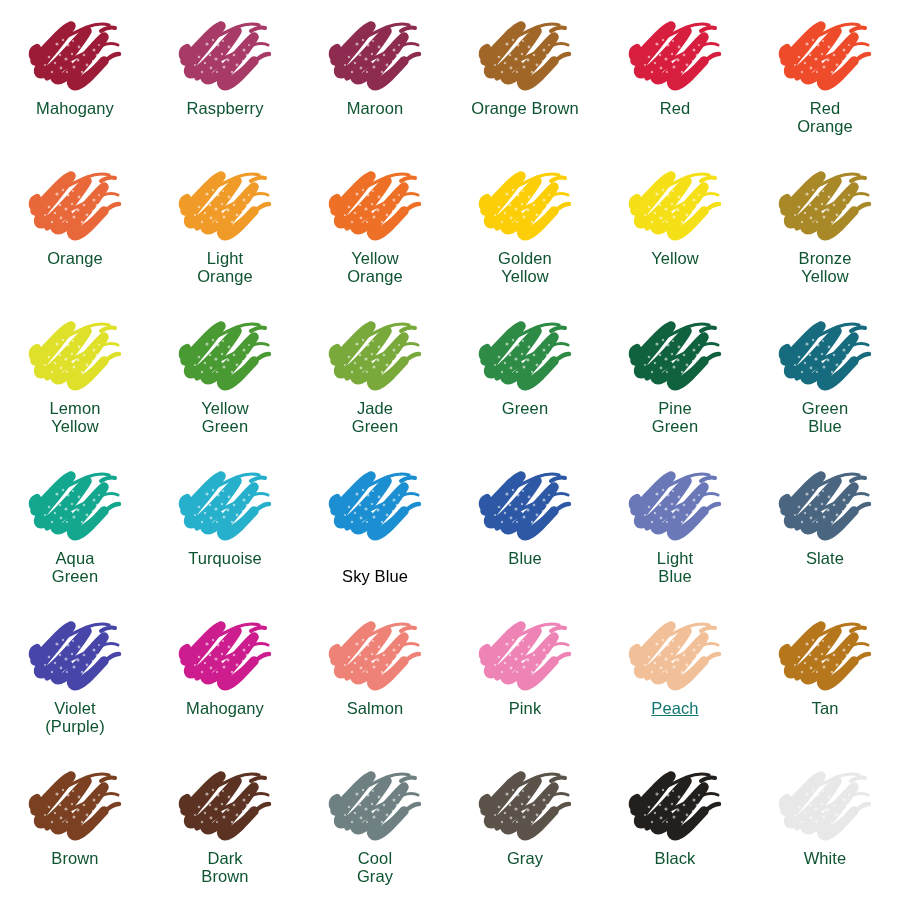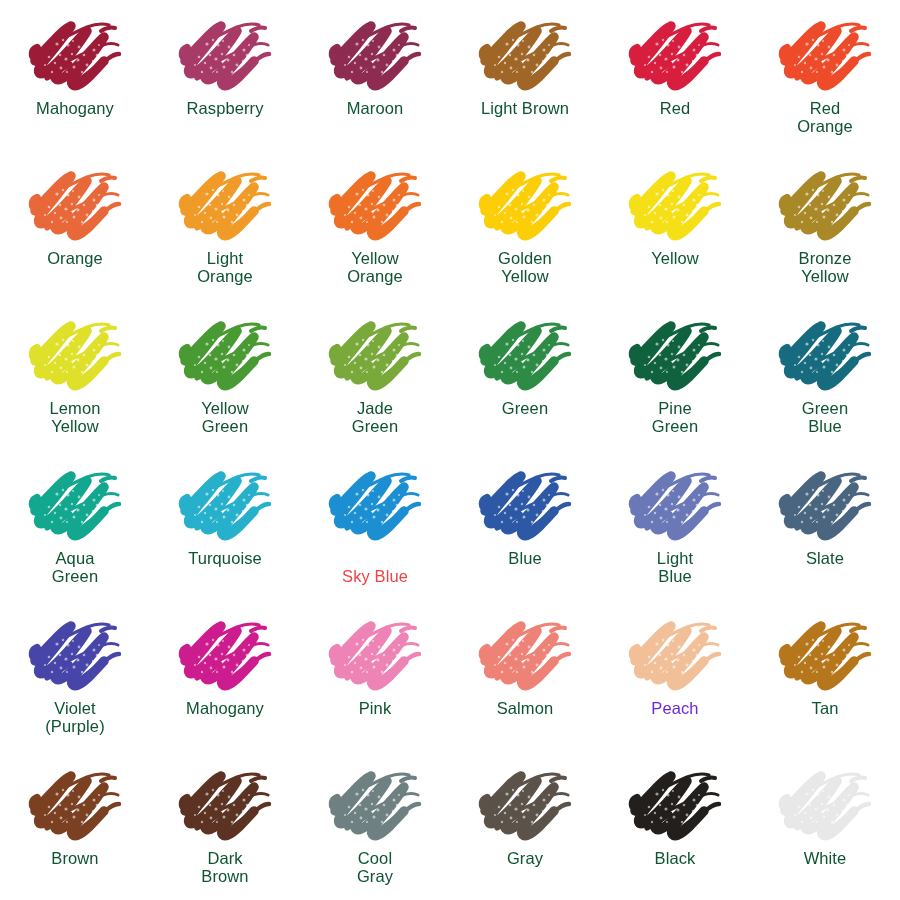--- a/index.html
+++ b/index.html
@@ -207,21 +207,21 @@
           <circle cx="72" cy="31" r="1.1"></circle>
           <circle cx="60" cy="51" r="1.4"></circle>
           <circle cx="66" cy="47" r="1.2"></circle>
           <circle cx="22" cy="43" r="1.3"></circle>
           <circle cx="18" cy="51" r="1.1"></circle>
           <circle cx="25" cy="58" r="1.2"></circle>
           <circle cx="70" cy="41" r="1.3"></circle>
           <circle cx="76" cy="35" r="1.1"></circle>
         </g>
       </svg>
-      <div class="swatch-label" style="color: rgb(14, 84, 48);">Light Brown</div>
+      <div class="swatch-label" style="color: rgb(14, 84, 48);">Orange Brown</div>
     </div>
     <div class="swatch-cell">
       <svg viewBox="0 0 96 82" width="96" height="82" class="swatch-mark" preserveAspectRatio="xMidYMid meet">
         <g stroke="#D81E3F" fill="none" stroke-linecap="round" stroke-linejoin="round">
           <path d="M8 47 C14 40 22 31 31 22 C36 17 40 13 44 12 M44 12 C40 18 33 27 26 36 C21 42 16 48 13 53 C10 58 12 61 17 59 C24 56 33 46 43 35 C50 27 56 20 60 17 M60 17 C57 23 50 32 43 41 C37 48 32 54 29 59 C26 64 29 67 34 65 C41 62 50 52 60 41 C67 33 73 26 77 23 M77 23 C74 29 67 38 60 47 C54 54 49 60 46 65 C43 70 46 73 51 71 C58 68 67 58 77 47" stroke-width="9.5"></path>
           <path d="M10 34 C5 36 4 42 9 45 C13 47 17 45 20 41" stroke-width="8"></path>
           <path d="M14 35 C27 29 44 20 60 13 C68 10 75 9 82 11" stroke-width="3.2"></path>
           <path d="M31 52 C45 45 61 37 76 31 C82 29 87 29 91 31" stroke-width="3"></path>
           <path d="M48 69 C58 61 70 52 82 44 C86 41 89 40 92 40" stroke-width="4.4"></path>
           <path d="M20 64 C27 60 35 55 43 50" stroke-width="5.2"></path>
@@ -915,21 +915,21 @@
           <circle cx="72" cy="31" r="1.1"></circle>
           <circle cx="60" cy="51" r="1.4"></circle>
           <circle cx="66" cy="47" r="1.2"></circle>
           <circle cx="22" cy="43" r="1.3"></circle>
           <circle cx="18" cy="51" r="1.1"></circle>
           <circle cx="25" cy="58" r="1.2"></circle>
           <circle cx="70" cy="41" r="1.3"></circle>
           <circle cx="76" cy="35" r="1.1"></circle>
         </g>
       </svg>
-      <div class="swatch-label" style="color: #ef4444; margin-top: 21px;">Sky Blue</div>
+      <div class="swatch-label" style="color: #000000; margin-top: 21px;">Sky Blue</div>
     </div>
     <div class="swatch-cell">
       <svg viewBox="0 0 96 82" width="96" height="82" class="swatch-mark" preserveAspectRatio="xMidYMid meet">
         <g stroke="#2D58A5" fill="none" stroke-linecap="round" stroke-linejoin="round">
           <path d="M8 47 C14 40 22 31 31 22 C36 17 40 13 44 12 M44 12 C40 18 33 27 26 36 C21 42 16 48 13 53 C10 58 12 61 17 59 C24 56 33 46 43 35 C50 27 56 20 60 17 M60 17 C57 23 50 32 43 41 C37 48 32 54 29 59 C26 64 29 67 34 65 C41 62 50 52 60 41 C67 33 73 26 77 23 M77 23 C74 29 67 38 60 47 C54 54 49 60 46 65 C43 70 46 73 51 71 C58 68 67 58 77 47" stroke-width="9.5"></path>
           <path d="M10 34 C5 36 4 42 9 45 C13 47 17 45 20 41" stroke-width="8"></path>
           <path d="M14 35 C27 29 44 20 60 13 C68 10 75 9 82 11" stroke-width="3.2"></path>
           <path d="M31 52 C45 45 61 37 76 31 C82 29 87 29 91 31" stroke-width="3"></path>
           <path d="M48 69 C58 61 70 52 82 44 C86 41 89 40 92 40" stroke-width="4.4"></path>
           <path d="M20 64 C27 60 35 55 43 50" stroke-width="5.2"></path>
@@ -1126,20 +1126,61 @@
           <circle cx="18" cy="51" r="1.1"></circle>
           <circle cx="25" cy="58" r="1.2"></circle>
           <circle cx="70" cy="41" r="1.3"></circle>
           <circle cx="76" cy="35" r="1.1"></circle>
         </g>
       </svg>
       <div class="swatch-label" style="color: rgb(14, 84, 48);">Mahogany</div>
     </div>
     <div class="swatch-cell">
       <svg viewBox="0 0 96 82" width="96" height="82" class="swatch-mark" preserveAspectRatio="xMidYMid meet">
+        <g stroke="#EE8277" fill="none" stroke-linecap="round" stroke-linejoin="round">
+          <path d="M8 47 C14 40 22 31 31 22 C36 17 40 13 44 12 M44 12 C40 18 33 27 26 36 C21 42 16 48 13 53 C10 58 12 61 17 59 C24 56 33 46 43 35 C50 27 56 20 60 17 M60 17 C57 23 50 32 43 41 C37 48 32 54 29 59 C26 64 29 67 34 65 C41 62 50 52 60 41 C67 33 73 26 77 23 M77 23 C74 29 67 38 60 47 C54 54 49 60 46 65 C43 70 46 73 51 71 C58 68 67 58 77 47" stroke-width="9.5"></path>
+          <path d="M10 34 C5 36 4 42 9 45 C13 47 17 45 20 41" stroke-width="8"></path>
+          <path d="M14 35 C27 29 44 20 60 13 C68 10 75 9 82 11" stroke-width="3.2"></path>
+          <path d="M31 52 C45 45 61 37 76 31 C82 29 87 29 91 31" stroke-width="3"></path>
+          <path d="M48 69 C58 61 70 52 82 44 C86 41 89 40 92 40" stroke-width="4.4"></path>
+          <path d="M20 64 C27 60 35 55 43 50" stroke-width="5.2"></path>
+          <path d="M74 17 C79 14 84 13 88 14" stroke-width="4"></path>
+        </g>
+        <g fill="#FFFFFF" stroke="none" opacity="0.55">
+          <circle cx="30" cy="30" r="1.6"></circle>
+          <circle cx="36" cy="26" r="1.2"></circle>
+          <circle cx="41" cy="31" r="1.5"></circle>
+          <circle cx="46" cy="27" r="1.1"></circle>
+          <circle cx="52" cy="33" r="1.4"></circle>
+          <circle cx="33" cy="41" r="1.3"></circle>
+          <circle cx="39" cy="45" r="1.6"></circle>
+          <circle cx="45" cy="40" r="1.2"></circle>
+          <circle cx="51" cy="46" r="1.5"></circle>
+          <circle cx="57" cy="41" r="1.3"></circle>
+          <circle cx="28" cy="49" r="1.2"></circle>
+          <circle cx="34" cy="54" r="1.4"></circle>
+          <circle cx="40" cy="58" r="1.1"></circle>
+          <circle cx="47" cy="53" r="1.5"></circle>
+          <circle cx="55" cy="58" r="1.2"></circle>
+          <circle cx="62" cy="30" r="1.3"></circle>
+          <circle cx="67" cy="36" r="1.5"></circle>
+          <circle cx="72" cy="31" r="1.1"></circle>
+          <circle cx="60" cy="51" r="1.4"></circle>
+          <circle cx="66" cy="47" r="1.2"></circle>
+          <circle cx="22" cy="43" r="1.3"></circle>
+          <circle cx="18" cy="51" r="1.1"></circle>
+          <circle cx="25" cy="58" r="1.2"></circle>
+          <circle cx="70" cy="41" r="1.3"></circle>
+          <circle cx="76" cy="35" r="1.1"></circle>
+        </g>
+      </svg>
+      <div class="swatch-label" style="color: rgb(14, 84, 48);">Salmon</div>
+    </div>
+    <div class="swatch-cell">
+      <svg viewBox="0 0 96 82" width="96" height="82" class="swatch-mark" preserveAspectRatio="xMidYMid meet">
         <g stroke="#EE83B5" fill="none" stroke-linecap="round" stroke-linejoin="round">
           <path d="M8 47 C14 40 22 31 31 22 C36 17 40 13 44 12 M44 12 C40 18 33 27 26 36 C21 42 16 48 13 53 C10 58 12 61 17 59 C24 56 33 46 43 35 C50 27 56 20 60 17 M60 17 C57 23 50 32 43 41 C37 48 32 54 29 59 C26 64 29 67 34 65 C41 62 50 52 60 41 C67 33 73 26 77 23 M77 23 C74 29 67 38 60 47 C54 54 49 60 46 65 C43 70 46 73 51 71 C58 68 67 58 77 47" stroke-width="9.5"></path>
           <path d="M10 34 C5 36 4 42 9 45 C13 47 17 45 20 41" stroke-width="8"></path>
           <path d="M14 35 C27 29 44 20 60 13 C68 10 75 9 82 11" stroke-width="3.2"></path>
           <path d="M31 52 C45 45 61 37 76 31 C82 29 87 29 91 31" stroke-width="3"></path>
           <path d="M48 69 C58 61 70 52 82 44 C86 41 89 40 92 40" stroke-width="4.4"></path>
           <path d="M20 64 C27 60 35 55 43 50" stroke-width="5.2"></path>
           <path d="M74 17 C79 14 84 13 88 14" stroke-width="4"></path>
         </g>
         <g fill="#FFFFFF" stroke="none" opacity="0.55">
@@ -1167,61 +1208,20 @@
           <circle cx="18" cy="51" r="1.1"></circle>
           <circle cx="25" cy="58" r="1.2"></circle>
           <circle cx="70" cy="41" r="1.3"></circle>
           <circle cx="76" cy="35" r="1.1"></circle>
         </g>
       </svg>
       <div class="swatch-label" style="color: rgb(14, 84, 48);">Pink</div>
     </div>
     <div class="swatch-cell">
       <svg viewBox="0 0 96 82" width="96" height="82" class="swatch-mark" preserveAspectRatio="xMidYMid meet">
-        <g stroke="#EE8277" fill="none" stroke-linecap="round" stroke-linejoin="round">
-          <path d="M8 47 C14 40 22 31 31 22 C36 17 40 13 44 12 M44 12 C40 18 33 27 26 36 C21 42 16 48 13 53 C10 58 12 61 17 59 C24 56 33 46 43 35 C50 27 56 20 60 17 M60 17 C57 23 50 32 43 41 C37 48 32 54 29 59 C26 64 29 67 34 65 C41 62 50 52 60 41 C67 33 73 26 77 23 M77 23 C74 29 67 38 60 47 C54 54 49 60 46 65 C43 70 46 73 51 71 C58 68 67 58 77 47" stroke-width="9.5"></path>
-          <path d="M10 34 C5 36 4 42 9 45 C13 47 17 45 20 41" stroke-width="8"></path>
-          <path d="M14 35 C27 29 44 20 60 13 C68 10 75 9 82 11" stroke-width="3.2"></path>
-          <path d="M31 52 C45 45 61 37 76 31 C82 29 87 29 91 31" stroke-width="3"></path>
-          <path d="M48 69 C58 61 70 52 82 44 C86 41 89 40 92 40" stroke-width="4.4"></path>
-          <path d="M20 64 C27 60 35 55 43 50" stroke-width="5.2"></path>
-          <path d="M74 17 C79 14 84 13 88 14" stroke-width="4"></path>
-        </g>
-        <g fill="#FFFFFF" stroke="none" opacity="0.55">
-          <circle cx="30" cy="30" r="1.6"></circle>
-          <circle cx="36" cy="26" r="1.2"></circle>
-          <circle cx="41" cy="31" r="1.5"></circle>
-          <circle cx="46" cy="27" r="1.1"></circle>
-          <circle cx="52" cy="33" r="1.4"></circle>
-          <circle cx="33" cy="41" r="1.3"></circle>
-          <circle cx="39" cy="45" r="1.6"></circle>
-          <circle cx="45" cy="40" r="1.2"></circle>
-          <circle cx="51" cy="46" r="1.5"></circle>
-          <circle cx="57" cy="41" r="1.3"></circle>
-          <circle cx="28" cy="49" r="1.2"></circle>
-          <circle cx="34" cy="54" r="1.4"></circle>
-          <circle cx="40" cy="58" r="1.1"></circle>
-          <circle cx="47" cy="53" r="1.5"></circle>
-          <circle cx="55" cy="58" r="1.2"></circle>
-          <circle cx="62" cy="30" r="1.3"></circle>
-          <circle cx="67" cy="36" r="1.5"></circle>
-          <circle cx="72" cy="31" r="1.1"></circle>
-          <circle cx="60" cy="51" r="1.4"></circle>
-          <circle cx="66" cy="47" r="1.2"></circle>
-          <circle cx="22" cy="43" r="1.3"></circle>
-          <circle cx="18" cy="51" r="1.1"></circle>
-          <circle cx="25" cy="58" r="1.2"></circle>
-          <circle cx="70" cy="41" r="1.3"></circle>
-          <circle cx="76" cy="35" r="1.1"></circle>
-        </g>
-      </svg>
-      <div class="swatch-label" style="color: rgb(14, 84, 48);">Salmon</div>
-    </div>
-    <div class="swatch-cell">
-      <svg viewBox="0 0 96 82" width="96" height="82" class="swatch-mark" preserveAspectRatio="xMidYMid meet">
         <g stroke="#F2C098" fill="none" stroke-linecap="round" stroke-linejoin="round">
           <path d="M8 47 C14 40 22 31 31 22 C36 17 40 13 44 12 M44 12 C40 18 33 27 26 36 C21 42 16 48 13 53 C10 58 12 61 17 59 C24 56 33 46 43 35 C50 27 56 20 60 17 M60 17 C57 23 50 32 43 41 C37 48 32 54 29 59 C26 64 29 67 34 65 C41 62 50 52 60 41 C67 33 73 26 77 23 M77 23 C74 29 67 38 60 47 C54 54 49 60 46 65 C43 70 46 73 51 71 C58 68 67 58 77 47" stroke-width="9.5"></path>
           <path d="M10 34 C5 36 4 42 9 45 C13 47 17 45 20 41" stroke-width="8"></path>
           <path d="M14 35 C27 29 44 20 60 13 C68 10 75 9 82 11" stroke-width="3.2"></path>
           <path d="M31 52 C45 45 61 37 76 31 C82 29 87 29 91 31" stroke-width="3"></path>
           <path d="M48 69 C58 61 70 52 82 44 C86 41 89 40 92 40" stroke-width="4.4"></path>
           <path d="M20 64 C27 60 35 55 43 50" stroke-width="5.2"></path>
           <path d="M74 17 C79 14 84 13 88 14" stroke-width="4"></path>
         </g>
         <g fill="#FFFFFF" stroke="none" opacity="0.55">
@@ -1245,21 +1245,21 @@
           <circle cx="72" cy="31" r="1.1"></circle>
           <circle cx="60" cy="51" r="1.4"></circle>
           <circle cx="66" cy="47" r="1.2"></circle>
           <circle cx="22" cy="43" r="1.3"></circle>
           <circle cx="18" cy="51" r="1.1"></circle>
           <circle cx="25" cy="58" r="1.2"></circle>
           <circle cx="70" cy="41" r="1.3"></circle>
           <circle cx="76" cy="35" r="1.1"></circle>
         </g>
       </svg>
-      <div class="swatch-label" style="color: #6d28d9;">Peach</div>
+      <div class="swatch-label" style="color: #0f766e; text-decoration: underline;">Peach</div>
     </div>
     <div class="swatch-cell">
       <svg viewBox="0 0 96 82" width="96" height="82" class="swatch-mark" preserveAspectRatio="xMidYMid meet">
         <g stroke="#B5761C" fill="none" stroke-linecap="round" stroke-linejoin="round">
           <path d="M8 47 C14 40 22 31 31 22 C36 17 40 13 44 12 M44 12 C40 18 33 27 26 36 C21 42 16 48 13 53 C10 58 12 61 17 59 C24 56 33 46 43 35 C50 27 56 20 60 17 M60 17 C57 23 50 32 43 41 C37 48 32 54 29 59 C26 64 29 67 34 65 C41 62 50 52 60 41 C67 33 73 26 77 23 M77 23 C74 29 67 38 60 47 C54 54 49 60 46 65 C43 70 46 73 51 71 C58 68 67 58 77 47" stroke-width="9.5"></path>
           <path d="M10 34 C5 36 4 42 9 45 C13 47 17 45 20 41" stroke-width="8"></path>
           <path d="M14 35 C27 29 44 20 60 13 C68 10 75 9 82 11" stroke-width="3.2"></path>
           <path d="M31 52 C45 45 61 37 76 31 C82 29 87 29 91 31" stroke-width="3"></path>
           <path d="M48 69 C58 61 70 52 82 44 C86 41 89 40 92 40" stroke-width="4.4"></path>
           <path d="M20 64 C27 60 35 55 43 50" stroke-width="5.2"></path>

